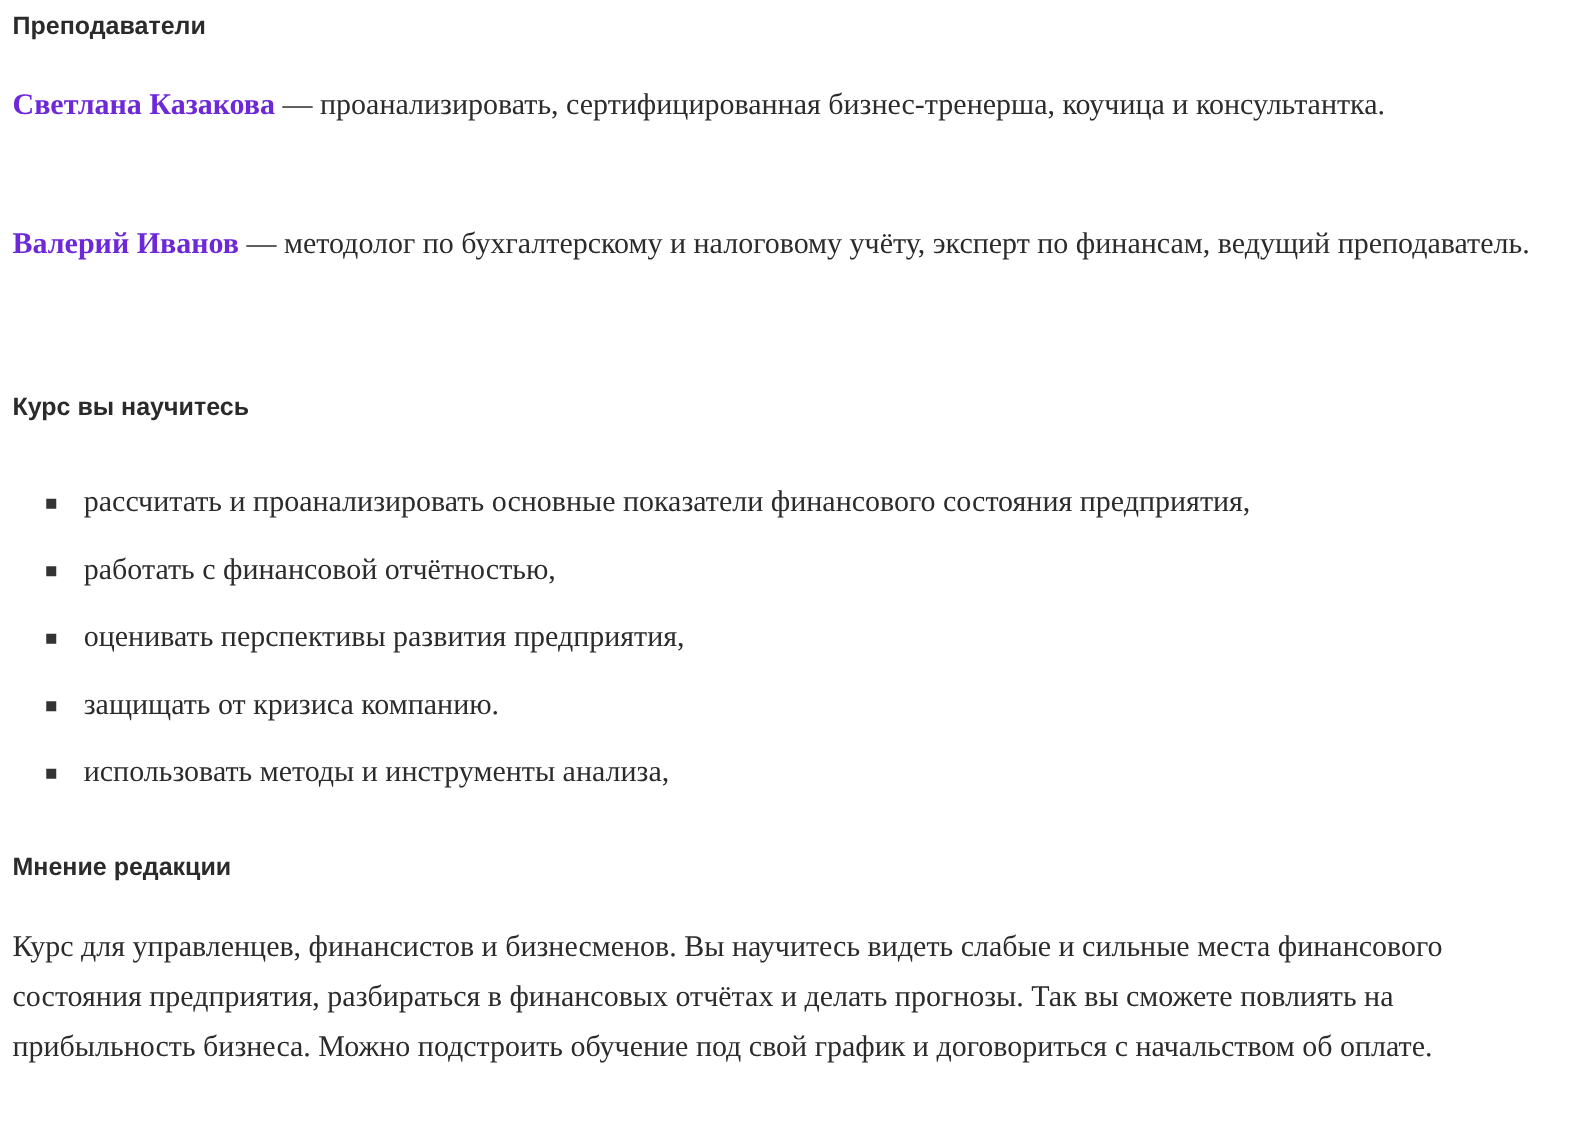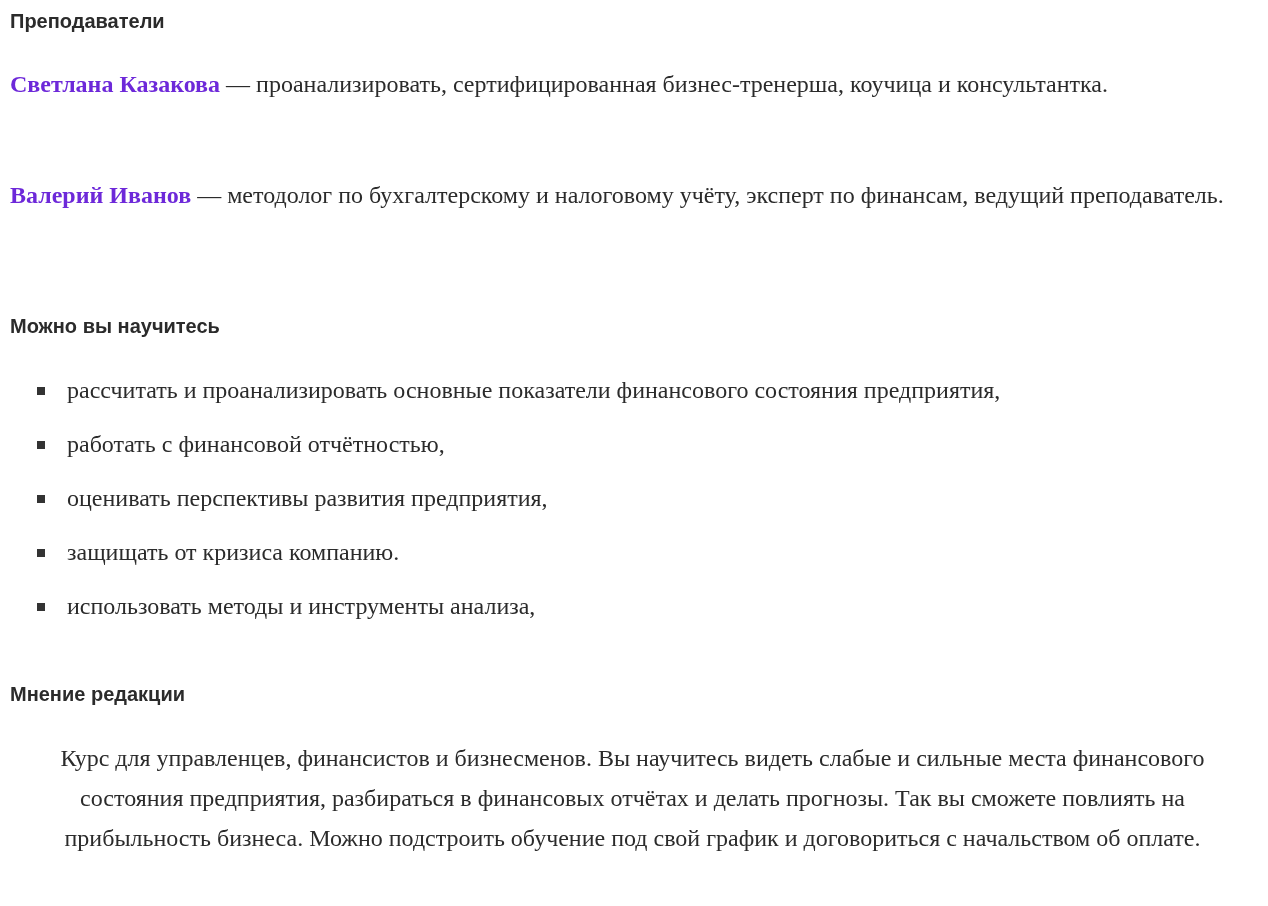--- a/index.html
+++ b/index.html
@@ -5,53 +5,53 @@
   html, body { margin:0; padding:0; background:#ffffff; }
   body { width:1268px; height:906px; overflow:hidden; color:#222222; }
   .page { padding:0 10px; }
   h2 {
     font-family:"Liberation Sans", sans-serif;
     font-weight:700; font-size:20px; color:#2b2b2b;
     margin:0; line-height:1.2;
   }
   p, li {
     font-family:"Liberation Serif", serif;
-    font-size:24px; color:#2b2b2b; line-height:40px;
+    font-size:24px; color:#2b2b2b; line-height:40px;margin-top:12px;
   }
   p { margin:0; }
   b { font-weight:700; color:#6d28d9; }
   ul { list-style:none; margin:0; padding:0; }
   li { position:relative; padding-left:57px; margin-bottom:14px; line-height:40px; }
   li .bullet {
     position:absolute; left:27px; top:17px;
     width:8px; height:8px; background:#333333;
   }
   #h-teachers { position:absolute; top:9px; left:10px; }
   #p1 { position:absolute; top:64px; left:10px; width:1240px; }
   #p2 { position:absolute; top:175px; left:10px; width:1240px; }
   #h-learn { position:absolute; top:314px; left:10px; }
   #learn-list { position:absolute; top:370px; left:10px; width:1255px; }
   #h-opinion { position:absolute; top:682px; left:10px; }
-  #p3 { position:absolute; top:738px; left:10px; width:1245px;text-align:center; }
+  #p3 { position:absolute; top:738px; left:10px; width:1245px; }
 </style>
 </head>
 <body>
 
 <div class="page">
   <h2 id="h-teachers">Преподаватели</h2>
 
   <p id="p1">
     <b>Светлана Казакова</b><span> — проанализировать, сертифицированная бизнес-тренерша, коучица и консультантка.</span>
   </p>
 
   <p id="p2">
     <b>Валерий Иванов</b><span> — методолог по бухгалтерскому и налоговому учёту, эксперт по финансам, ведущий преподаватель.</span>
   </p>
 
-  <h2 id="h-learn">Можно вы научитесь</h2>
+  <h2 id="h-learn">Курс вы научитесь</h2>
 
   <ul id="learn-list">
     <li><span class="bullet"></span><span>рассчитать и проанализировать основные показатели финансового состояния предприятия,</span></li>
     <li><span class="bullet"></span><span>работать с финансовой отчётностью,</span></li>
     <li><span class="bullet"></span><span>оценивать перспективы развития предприятия,</span></li>
     <li><span class="bullet"></span><span>защищать от кризиса компанию.</span></li>
     <li><span class="bullet"></span><span>использовать методы и инструменты анализа,</span></li>
   </ul>
 
   <h2 id="h-opinion">Мнение редакции</h2>

